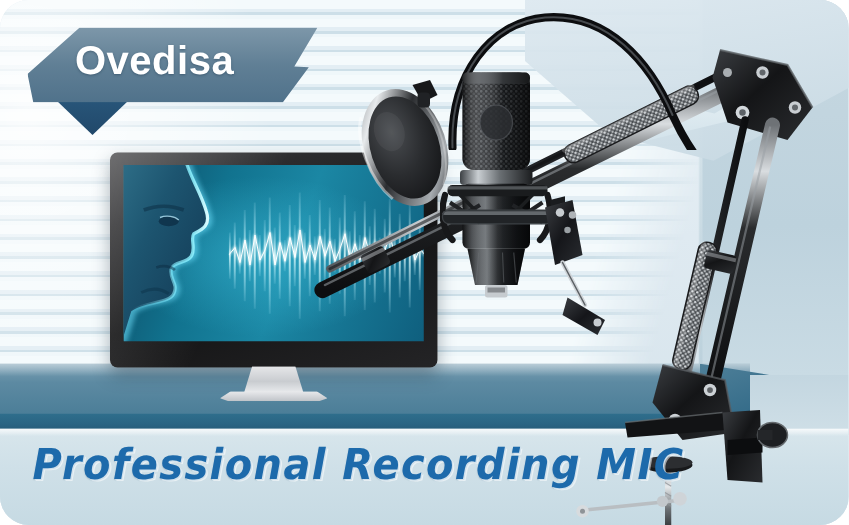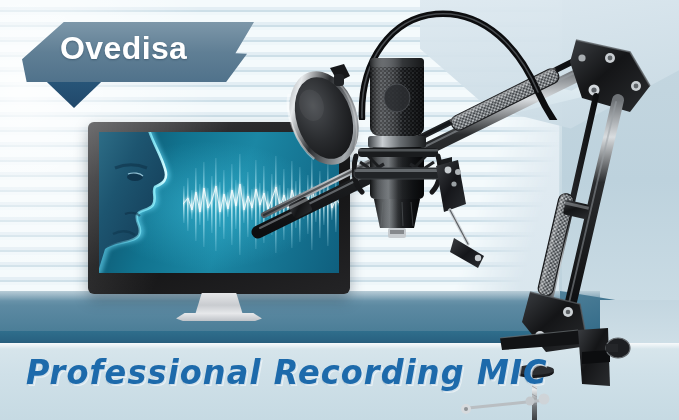--- a/index.html
+++ b/index.html
@@ -3,20 +3,21 @@
 <meta charset="utf-8">
 <style>
   html,body{margin:0;padding:0;background:#ffffff;}
   body{font-family:"Liberation Sans",sans-serif;}
 
   #scene{
     position:relative;
     width:679px;height:420px;
     overflow:hidden;
     background:#dfeaf0;
+    border-radius:23px;
   }
 
   
   .bg-base{
     position:absolute;inset:0;
     background:linear-gradient(180deg,#eef5f8 0%,#dfeaf1 45%,#d3e2ea 100%);
   }
   
   .wall-right{
     position:absolute;

